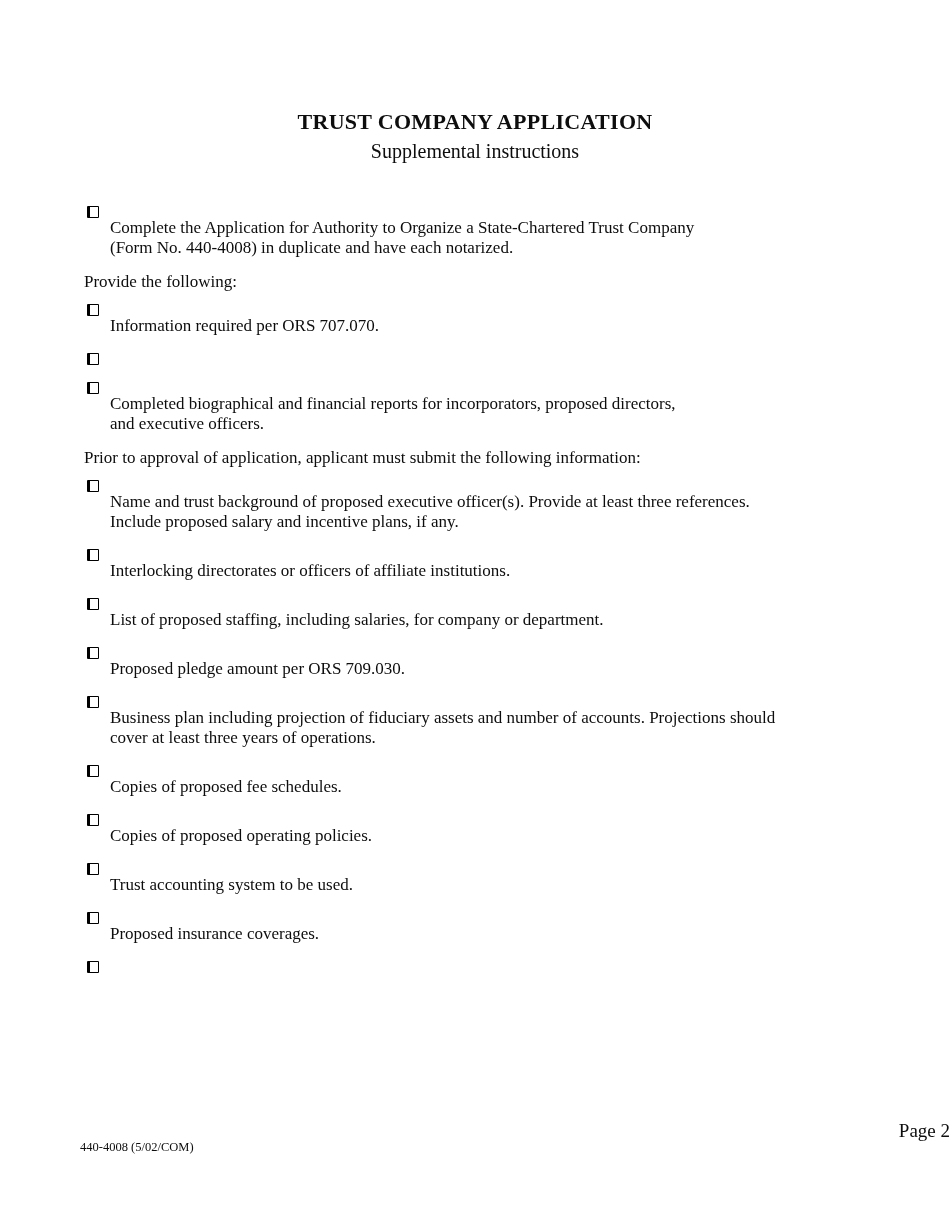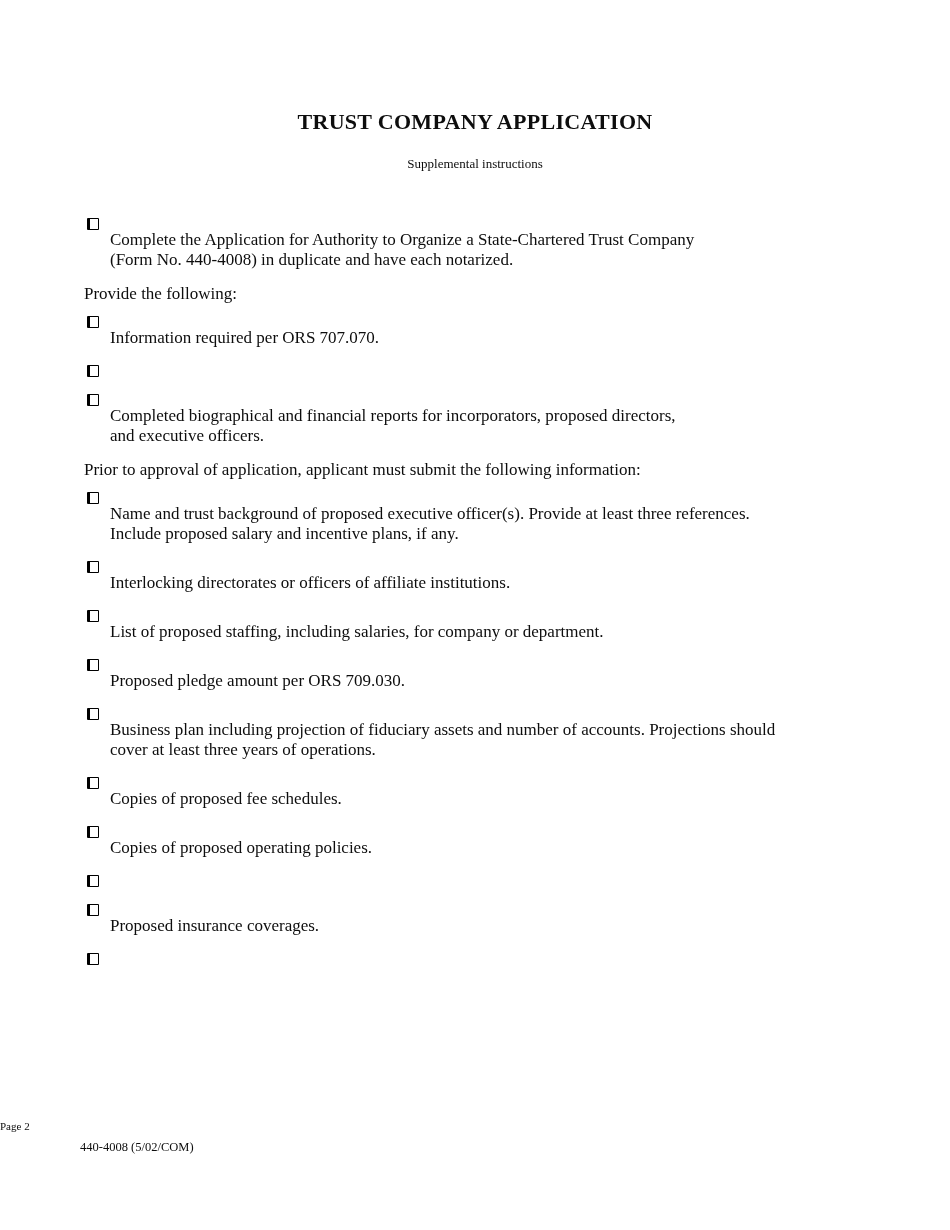--- a/index.html
+++ b/index.html
@@ -20,23 +20,23 @@
     padding-top: 109px;
     text-align: center;
   }
   .title {
     font-size: 22px;
     font-weight: bold;
     line-height: 25px;
     letter-spacing: 0.3px;
   }
   .subtitle {
-    font-size: 13px;
+    font-size: 20px;
     line-height: 23px;
-    margin-top: 18px;
+    margin-top: 6px;
   }
   .content {
     margin: 40px 30px 0 87px;
     font-size: 17px;
   }
   .section-heading {
     margin: 12px 0 9px 0;
     line-height: 20px;
     margin-left: -3px; 
   }
@@ -59,22 +59,22 @@
   .item-text {
     margin-left: 23px;
     line-height: 20px;
     white-space: pre-line;
   }
   .footer-page {
     position: absolute;
     left: 0;
     right: 0;
     top: 1120px;
-    text-align: left;
-    font-size: 11px;
+    text-align: right;
+    font-size: 19px;
   }
   .footer-form {
     position: absolute;
     left: 80px;
     top: 1140px;
     font-size: 12.5px;
   }
 </style>
 </head>
 <body>
@@ -131,20 +131,21 @@
       <div class="check-item">
         <span class="checkbox"></span>
         <span class="item-text">Copies of proposed fee schedules.</span>
       </div>
       <div class="check-item">
         <span class="checkbox"></span>
         <span class="item-text">Copies of proposed operating policies.</span>
       </div>
       <div class="check-item">
         <span class="checkbox"></span>
+        <span class="item-text">Trust accounting system to be used.</span>
       </div>
       <div class="check-item">
         <span class="checkbox"></span>
         <span class="item-text">Proposed insurance coverages.</span>
       </div>
       <div class="check-item">
         <span class="checkbox"></span>
       </div>
     </div>
 

